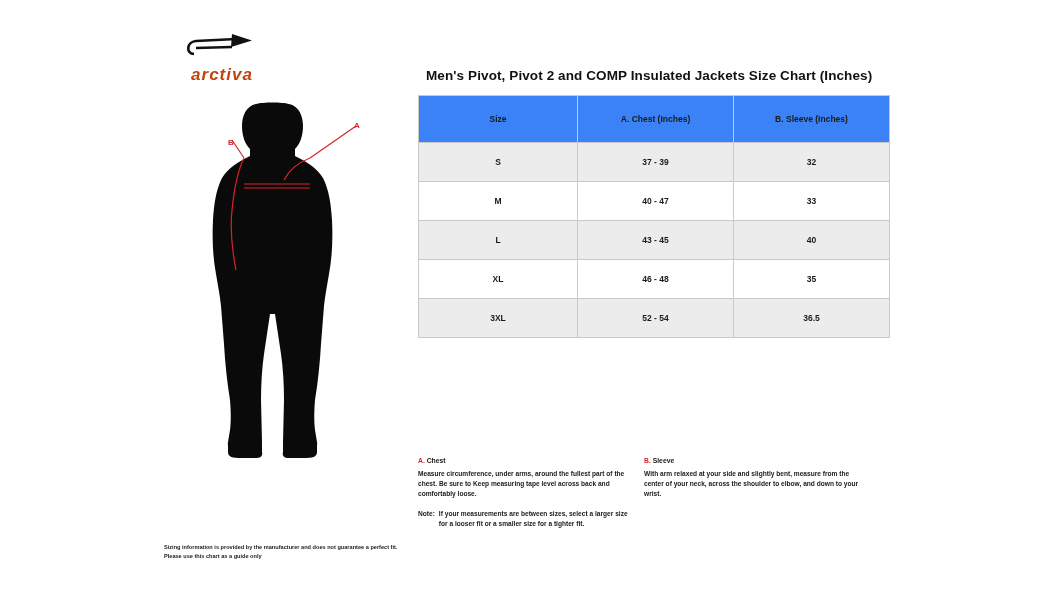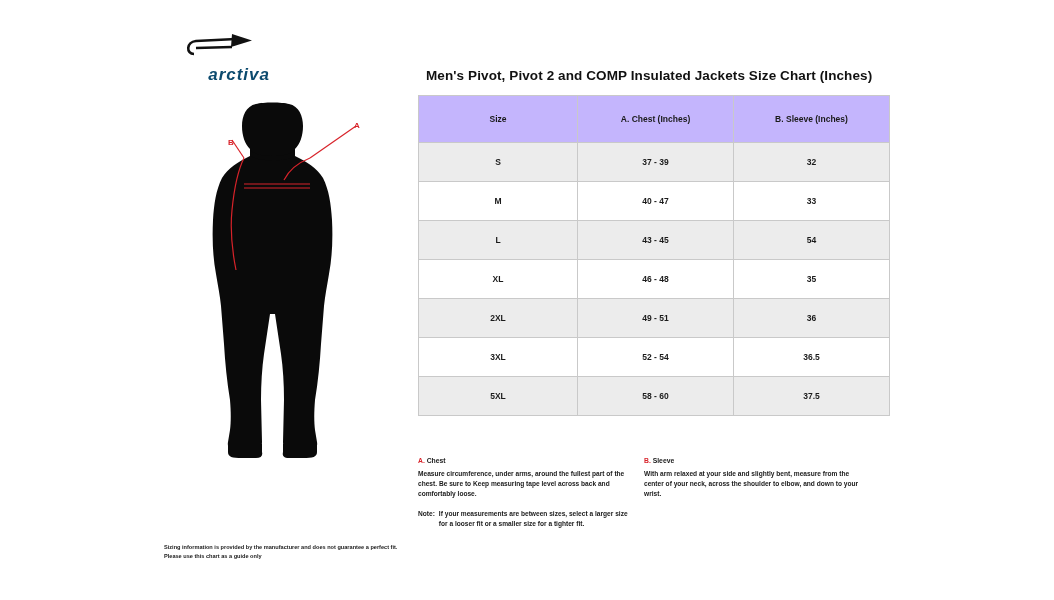--- a/index.html
+++ b/index.html
@@ -29,22 +29,22 @@
     height: 30px;
     margin-left: 8px;
     position: relative;
   }
   .logo-word {
     font-family: "Liberation Sans", sans-serif;
     font-weight: bold;
     font-style: italic;
     font-size: 17px;
     letter-spacing: 1px;
-    color: #0c4a6e;
-    text-align: right;
+    color: #c2410c;
+    text-align: center;
     line-height: 1;
     margin-top: 2px;
   }
 
   
   .figure-wrap {
     position: absolute;
     left: 160px;
     top: 100px;
     width: 230px;
@@ -76,21 +76,21 @@
     border: 1px solid #c9c9c9;
     height: 38px;
     text-align: center;
     vertical-align: middle;
     font-size: 8.5px;
     font-weight: bold;
     color: #1a1a1a;
     padding: 0;
   }
   .size-table thead td {
-    background: #c4b5fd;
+    background: #3b82f6;
     height: 46px;
     font-size: 8.5px;
   }
   .size-table tbody tr:nth-child(odd) td {
     background: #ececec;
   }
   .size-table tbody tr:nth-child(even) td {
     background: #ffffff;
   }
   .col-size { width: 158px; }
@@ -220,41 +220,31 @@
       <td>32</td>
     </tr>
     <tr>
       <td>M</td>
       <td>40 - 47</td>
       <td>33</td>
     </tr>
     <tr>
       <td>L</td>
       <td>43 - 45</td>
-      <td>54</td>
+      <td>40</td>
     </tr>
     <tr>
       <td>XL</td>
       <td>46 - 48</td>
       <td>35</td>
     </tr>
     <tr>
-      <td>2XL</td>
-      <td>49 - 51</td>
-      <td>36</td>
-    </tr>
-    <tr>
       <td>3XL</td>
       <td>52 - 54</td>
       <td>36.5</td>
-    </tr>
-    <tr>
-      <td>5XL</td>
-      <td>58 - 60</td>
-      <td>37.5</td>
     </tr>
   </tbody>
 </table>
 
 <div class="notes">
   <div class="note-col left">
     <div class="note-head">
       <span class="letter">A.</span>
       <span>Chest</span>
     </div>

